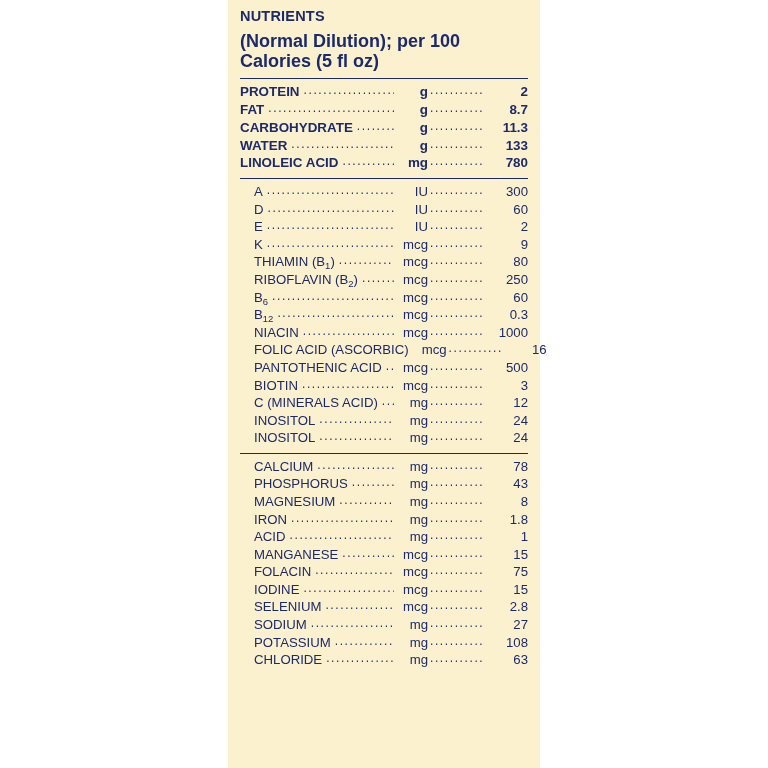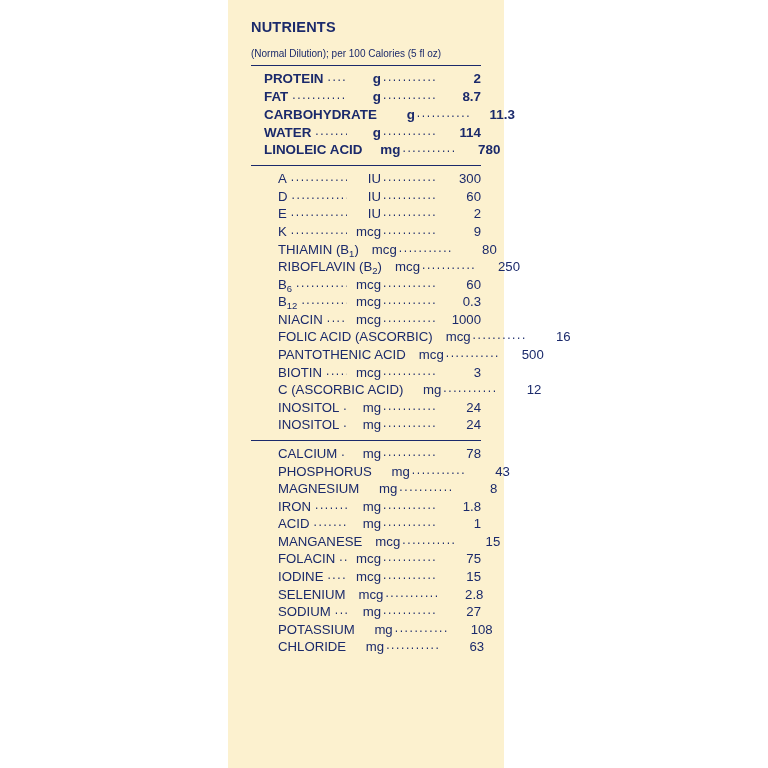--- a/index.html
+++ b/index.html
@@ -9,64 +9,63 @@
     width: 768px;
     height: 768px;
   }
   body {
     font-family: "Liberation Sans", sans-serif;
   }
   .panel {
     position: absolute;
     left: 228px;
     top: 0;
-    width: 276px;
+    width: 312px;
     height: 768px;
     background: #fcf1cf;
     box-sizing: border-box;
-    padding: 11px;
+    padding: 0;
     color: #1b2a6b;
   }
   .inner {
     padding: 8px 12px 0 12px;
   }
   .section-title {
     font-size: 14.5px;
     font-weight: bold;
     letter-spacing: 0.2px;
     color: #1b2a6b;
     line-height: 1.15;
   }
   .sub-title {
-    font-size: 10px;
-    font-weight: normal;
+    font-size: 18px;
+    font-weight: bold;
     color: #1b2a6b;
     line-height: 1.15;
-    margin-top: 12px;
+    margin-top: 6px;
   }
   .rule {
     border: 0;
     border-top: 1.6px solid #1b2a6b;
     margin: 6px 0 4px 0;
   }
   .rows {
     margin-top: 3px;
   }
   .row {
     display: flex;
     align-items: baseline;
     font-size: 13.4px;
     line-height: 1.0;
     padding: 2.2px 0;
     white-space: nowrap;
   }
   .row .nm {
     font-weight: bold;
     flex: 0 0 auto;
-    margin-left: 13px;
   }
   .row.sub .nm {
     font-weight: normal;
   }
   .row.sub {
     padding-left: 14px;
     font-size: 13.2px;
   }
   .dots {
     flex: 1 1 auto;
@@ -137,21 +136,21 @@
           <span class="dots">............................................................</span>
           <span class="unit">g</span>
           <span class="dots2">....................</span>
           <span class="val">11.3</span>
         </div>
         <div class="row bold">
           <span class="nm">WATER</span>
           <span class="dots">............................................................</span>
           <span class="unit">g</span>
           <span class="dots2">....................</span>
-          <span class="val">114</span>
+          <span class="val">133</span>
         </div>
         <div class="row bold">
           <span class="nm">LINOLEIC ACID</span>
           <span class="dots">............................................................</span>
           <span class="unit">mg</span>
           <span class="dots2">....................</span>
           <span class="val">780</span>
         </div>
       </div>
 
@@ -235,21 +234,21 @@
           <span class="val">500</span>
         </div>
         <div class="row sub">
           <span class="nm">BIOTIN</span>
           <span class="dots">............................................................</span>
           <span class="unit">mcg</span>
           <span class="dots2">....................</span>
           <span class="val">3</span>
         </div>
         <div class="row sub">
-          <span class="nm">C (ASCORBIC ACID)</span>
+          <span class="nm">C (MINERALS ACID)</span>
           <span class="dots">............................................................</span>
           <span class="unit">mg</span>
           <span class="dots2">....................</span>
           <span class="val">12</span>
         </div>
         <div class="row sub">
           <span class="nm">INOSITOL</span>
           <span class="dots">............................................................</span>
           <span class="unit">mg</span>
           <span class="dots2">....................</span>

